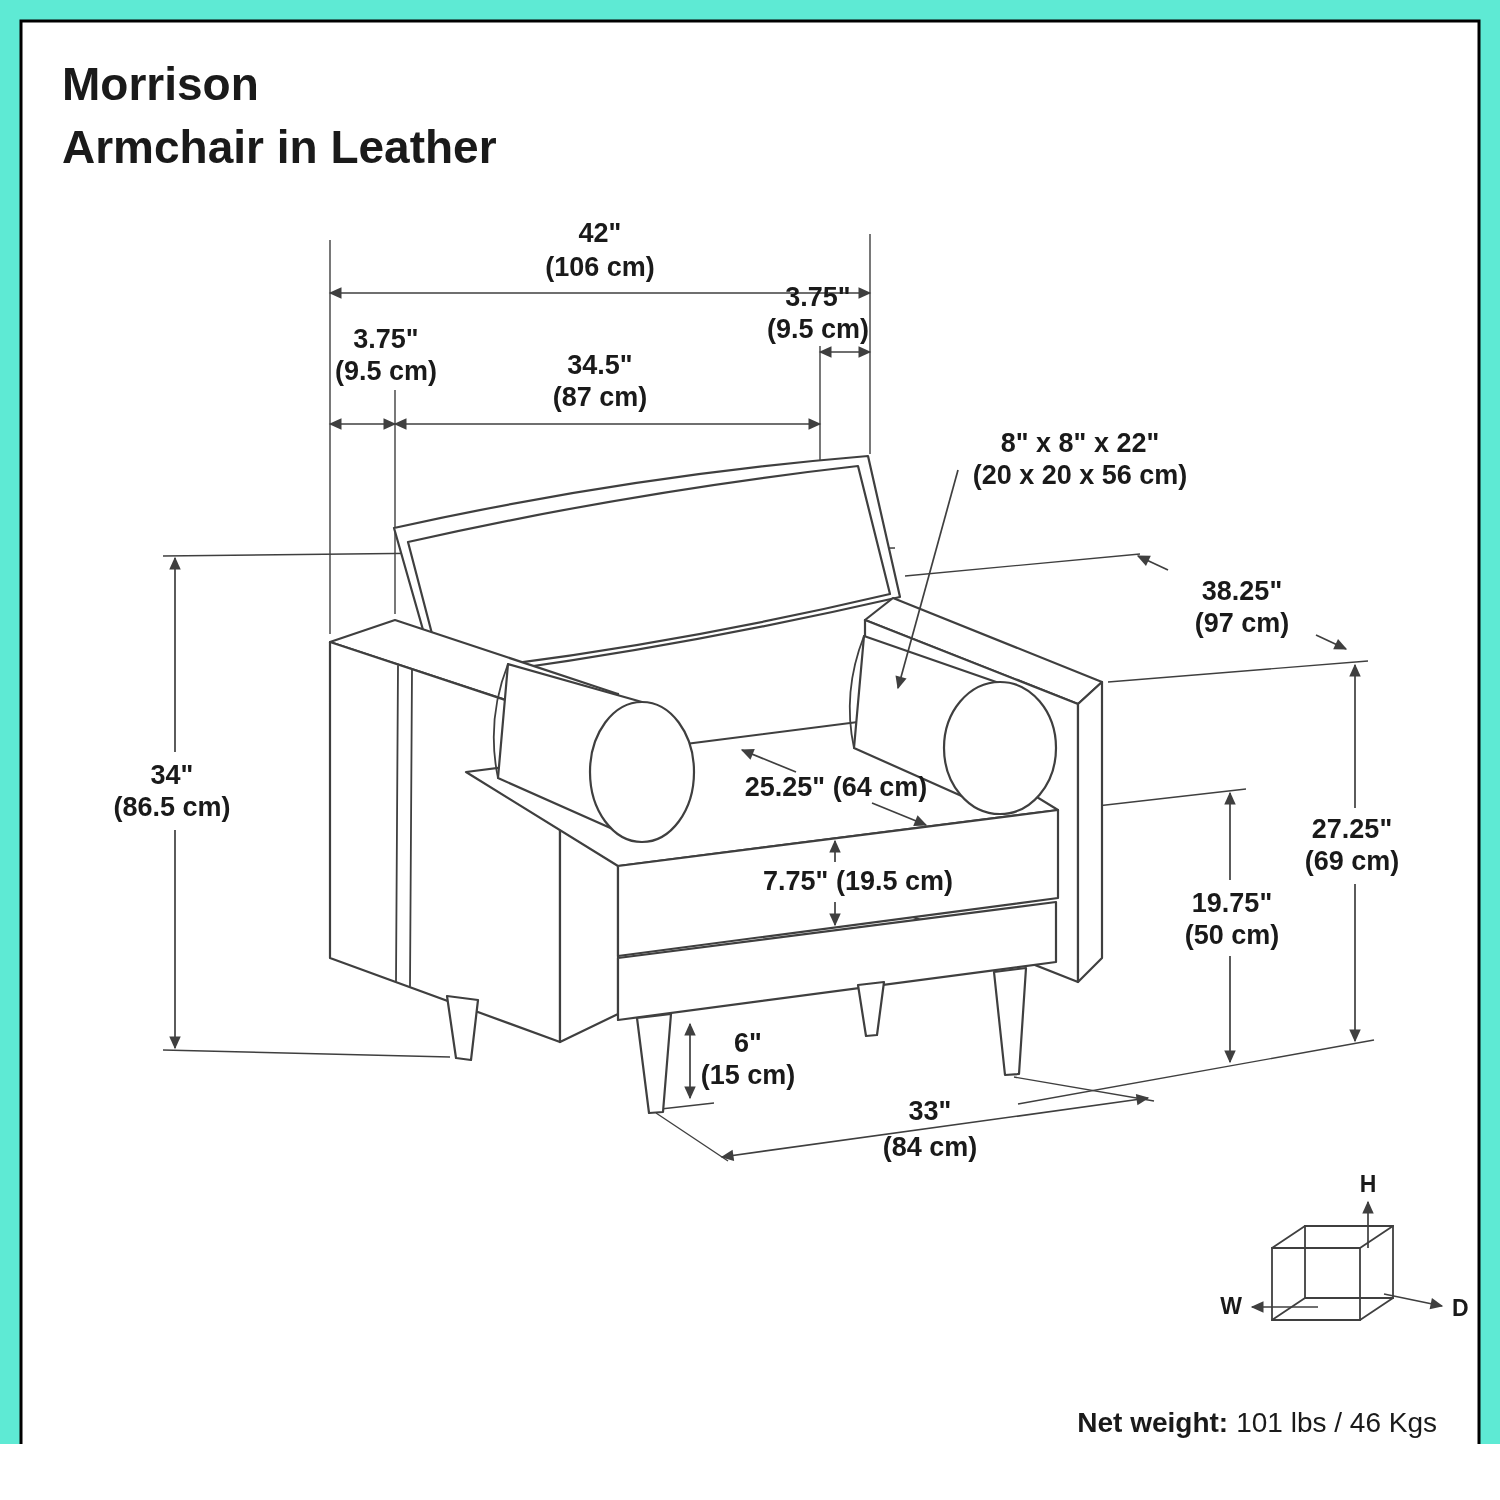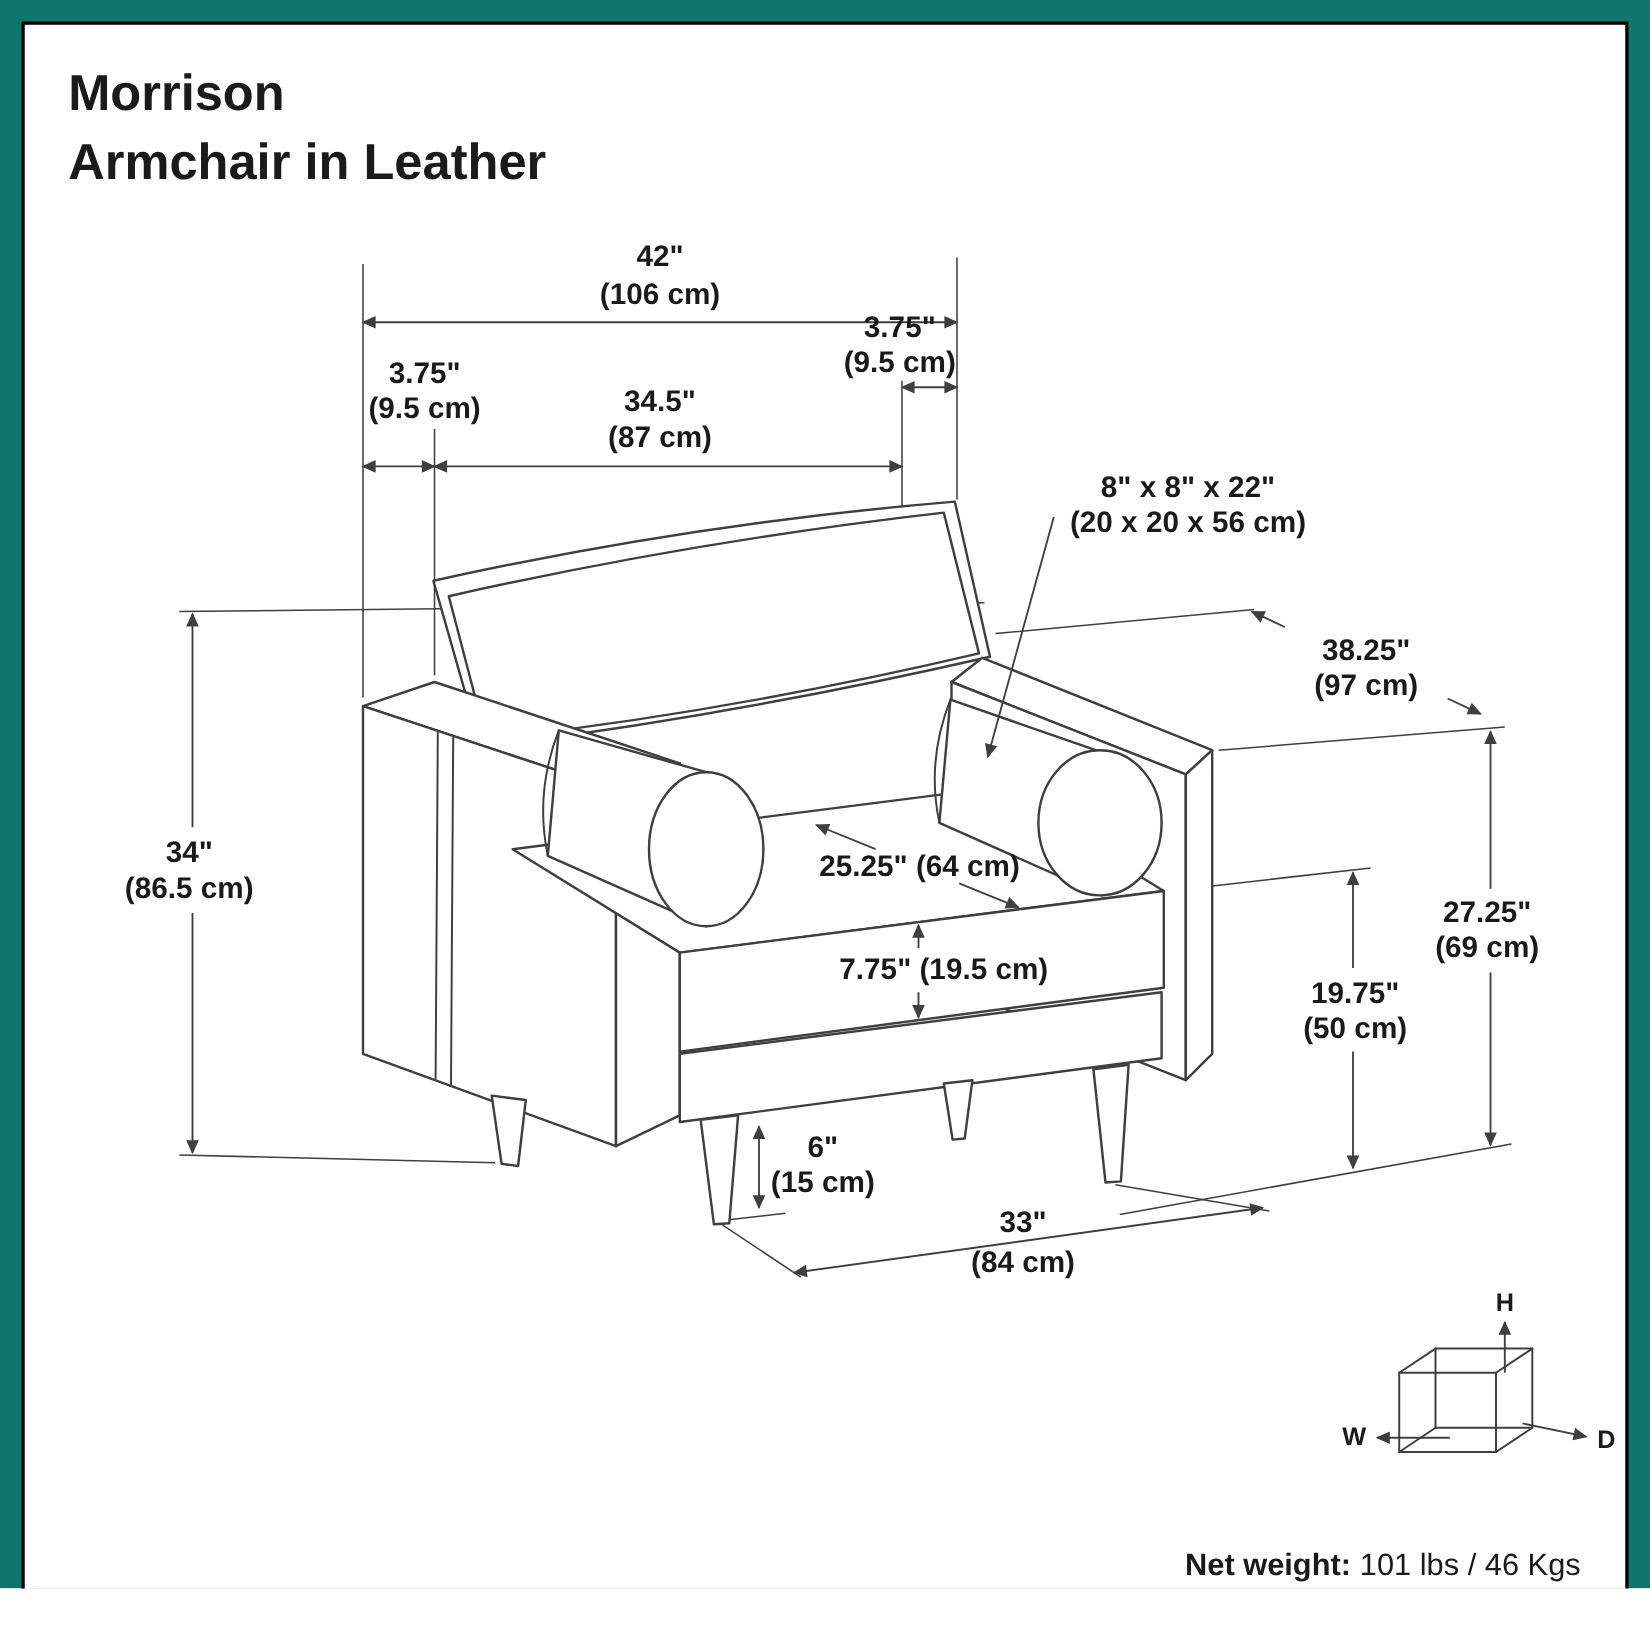--- a/index.html
+++ b/index.html
@@ -1,16 +1,16 @@
 <!DOCTYPE html>
 <html><head>
 <meta charset="utf-8">
 <style>
   html,body{margin:0;padding:0;background:#ffffff;}
-  .page{position:relative;width:1500px;height:1444px;background:#0f766e;font-family:"Liberation Sans",sans-serif;}
+  .page{position:relative;width:1500px;height:1444px;background:#5eead4;font-family:"Liberation Sans",sans-serif;}
   svg{display:block;}
   text{fill:#1a1a1a;font-family:"Liberation Sans",sans-serif;}
   .dim-label{font-size:27px;font-weight:bold;}
   .title-text{font-size:46px;font-weight:bold;}
   .axis-label{font-size:23px;font-weight:bold;}
   .footer-label{font-size:28px;font-weight:bold;}
   .footer-value{font-size:28px;font-weight:normal;}
   .chair{stroke:#3f3f3f;stroke-width:2.2;fill:#ffffff;stroke-linejoin:round;stroke-linecap:round;}
   .chair-line{stroke:#3f3f3f;stroke-width:1.8;fill:none;stroke-linecap:round;}
   .ext{stroke:#3f3f3f;stroke-width:1.4;fill:none;}

